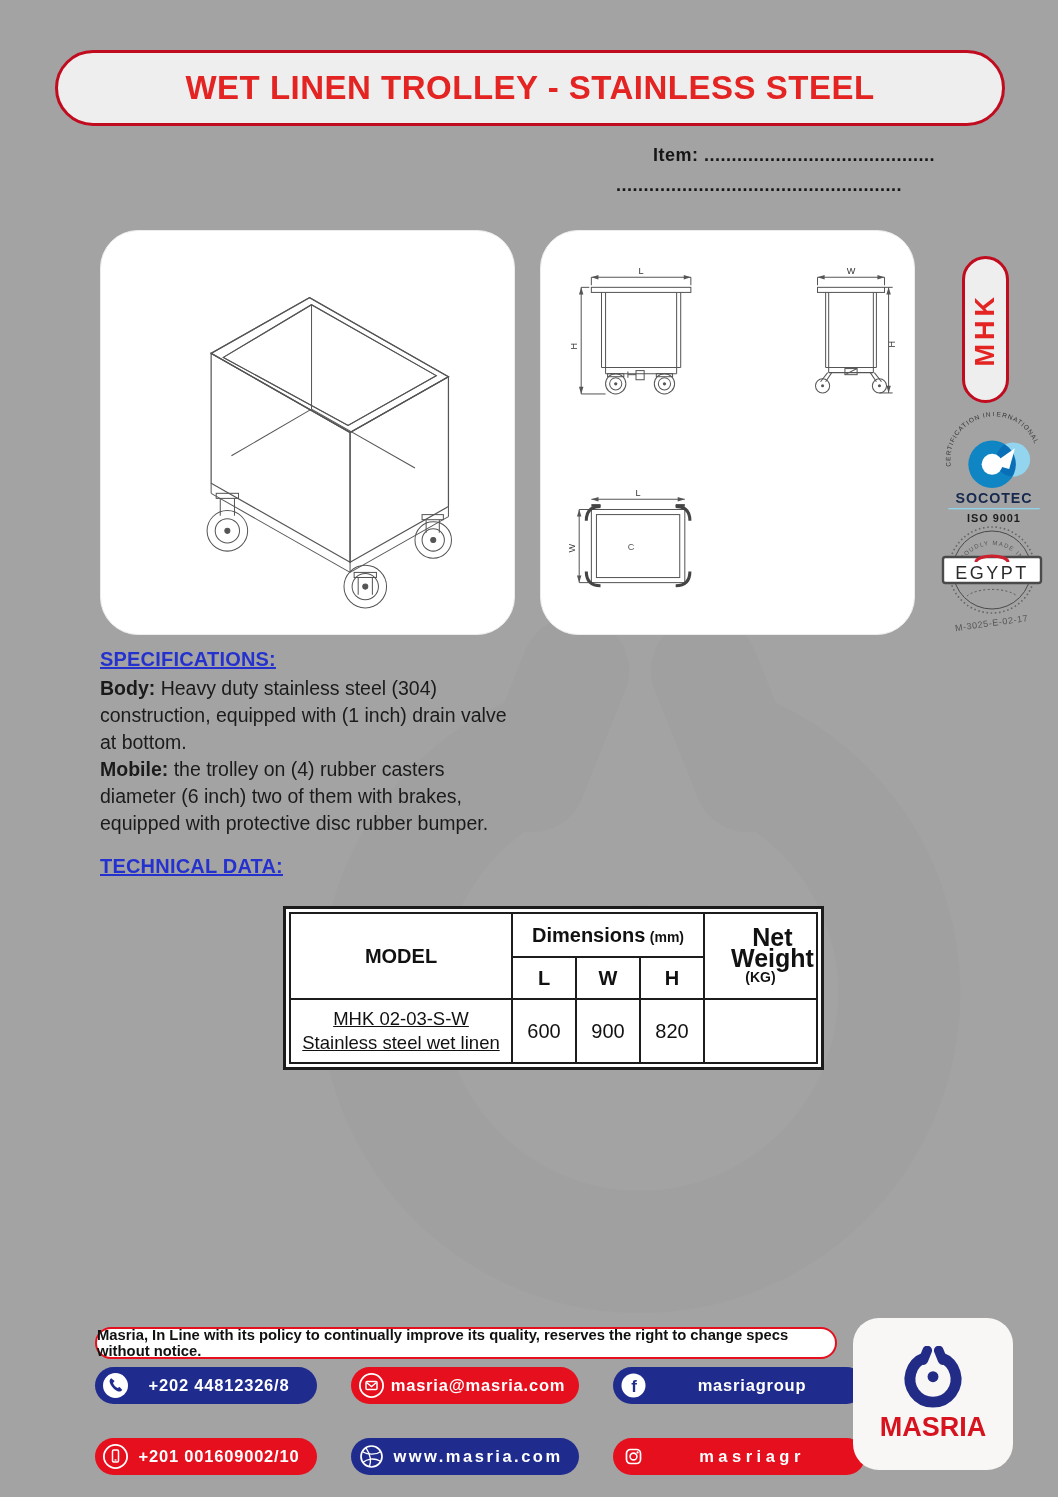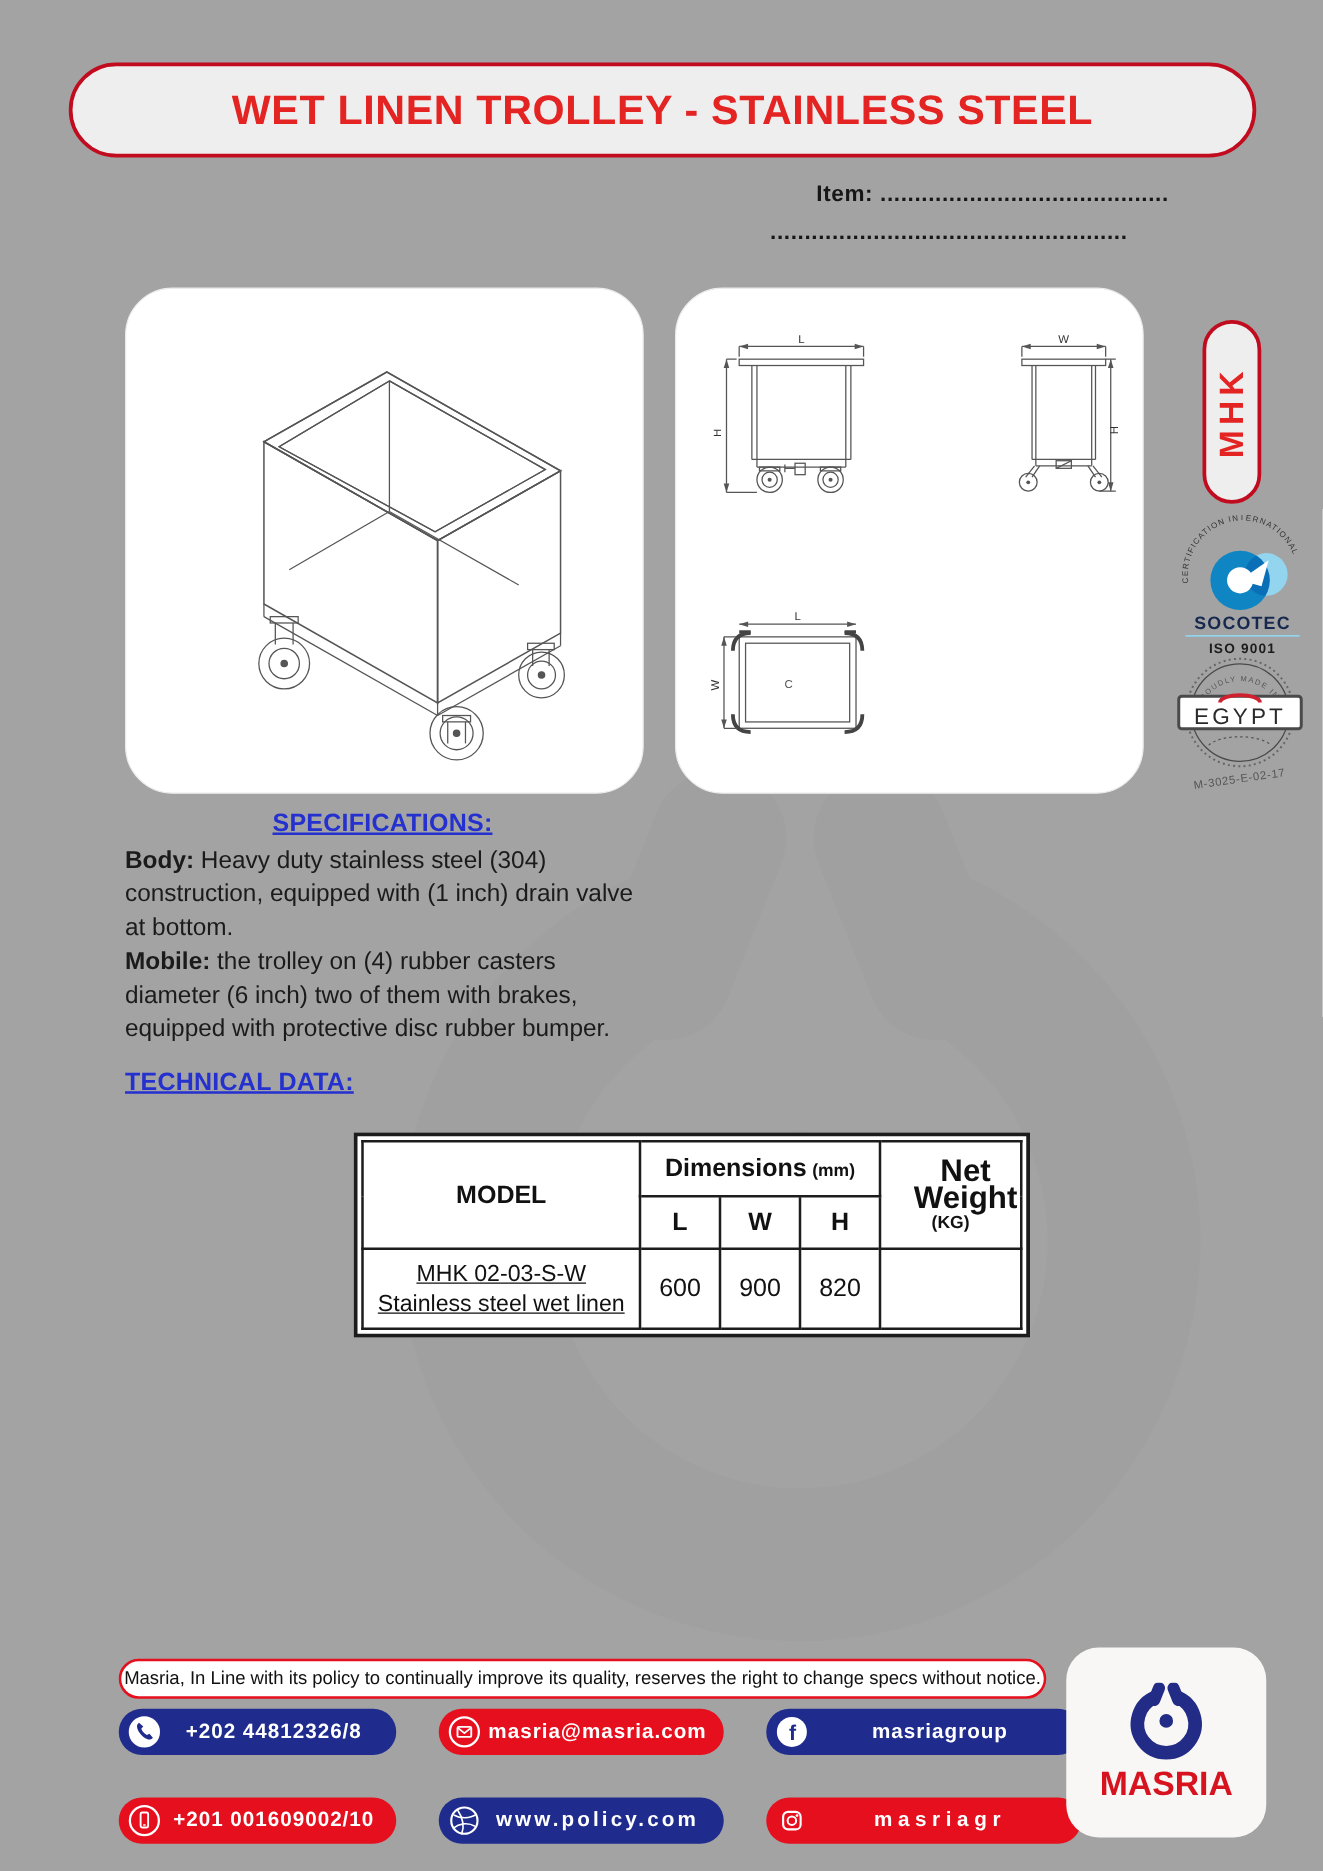--- a/index.html
+++ b/index.html
@@ -35,41 +35,41 @@
     background:var(--pill-bg);border-radius:25px;display:flex;align-items:center;justify-content:center;}
   .mhk-pill span{writing-mode:vertical-rl;transform:rotate(180deg);font-size:27px;font-weight:bold;
     color:var(--title-red);letter-spacing:4px;}
 
   
   .socotec{left:936px;top:412px;width:116px;height:116px;}
   .egypt{left:932px;top:522px;width:120px;height:112px;}
 
   
   .specs{left:100px;top:648px;width:412px;color:var(--text-dark);}
-  .blue-heading{font-size:20px;font-weight:bold;color:var(--heading-blue);text-decoration:underline;letter-spacing:.2px;text-align:center;}
+  .blue-heading{font-size:20px;font-weight:bold;color:var(--heading-blue);text-decoration:underline;letter-spacing:.2px;}
   .specs p{font-size:19.5px;line-height:27px;margin-top:4px;}
   .specs b{font-weight:bold;}
   .tech-heading{left:100px;top:855px;}
 
   
   .tbl-outer{left:283px;top:906px;border:3px solid var(--table-line);padding:3px;background:#fff;}
   table{border-collapse:collapse;table-layout:fixed;color:#111;}
   td{border:2.5px solid var(--table-line);text-align:center;vertical-align:middle;padding:0 2px;}
   .c-model{width:222px;} .c-dim{width:64px;} .c-net{width:82px;}
   .r1{height:44px;} .r2{height:42px;} .r3{height:64px;}
   .th{font-weight:bold;font-size:20px;}
   .unit{font-size:14px;font-weight:bold;}
   .netw{font-weight:bold;font-size:25px;line-height:21px;margin-left:24px;}
   .model-cell div{font-size:18.5px;line-height:24px;text-decoration:underline;}
   .val{font-size:20px;}
 
   
   .disclaimer{left:95px;top:1327px;width:742px;height:32px;border:2.5px solid var(--brand-red);
     border-radius:17px;background:#fff;display:flex;align-items:center;justify-content:center;
-    font-size:14.8px;color:#111;}
+    font-size:14.8px;color:#111;font-weight:bold;}
   .contacts{left:95px;top:1367px;width:752px;display:grid;grid-template-columns:222px 228px 252px;
     column-gap:16px;row-gap:10px;gap:34px;}
   .cpill{height:37px;border-radius:19px;display:flex;align-items:center;padding-left:7px;}
   .cpill.blue{background:var(--brand-blue);} .cpill.red{background:var(--brand-red);}
   .cpill .ic{width:27px;height:27px;flex:0 0 27px;}
   .cpill .txt{flex:1;text-align:center;color:#fff;font-weight:bold;font-size:16.5px;letter-spacing:.8px;padding-right:8px;}
   .cpill .sp2{letter-spacing:2.5px;} .cpill .sp4{letter-spacing:4.5px;}
 
   .brand-card{left:853px;top:1318px;width:160px;height:152px;border-radius:26px;background:#f8f7f5;
     display:flex;flex-direction:column;align-items:center;justify-content:center;}
@@ -361,21 +361,21 @@
       </svg>
       <span class="txt">+201 001609002/10</span>
     </div>
     <div class="cpill blue">
       <svg class="ic" viewBox="0 0 27 27">
         <circle cx="13.5" cy="13.5" r="10.5" fill="none" stroke="#fff" stroke-width="1.7"></circle>
         <path d="M5 9 C10 12 18 12 23 8.5" fill="none" stroke="#fff" stroke-width="1.3"></path>
         <path d="M8 4.8 C12 11 13.5 18 11.5 23.5" fill="none" stroke="#fff" stroke-width="1.3"></path>
         <path d="M22 18 C16 14.5 9 16 4.8 19.5" fill="none" stroke="#fff" stroke-width="1.3"></path>
       </svg>
-      <span class="txt sp2">www.policy.com</span>
+      <span class="txt sp2">www.masria.com</span>
     </div>
     <div class="cpill red">
       <svg class="ic" viewBox="0 0 27 27">
         <rect x="6.5" y="6.5" width="14" height="14" rx="4" fill="none" stroke="#fff" stroke-width="1.7"></rect>
         <circle cx="13.5" cy="13.5" r="3.4" fill="none" stroke="#fff" stroke-width="1.6"></circle>
         <circle cx="17.6" cy="9.4" r="1.1" fill="#fff"></circle>
       </svg>
       <span class="txt sp4">masriagr</span>
     </div>
   </div>

